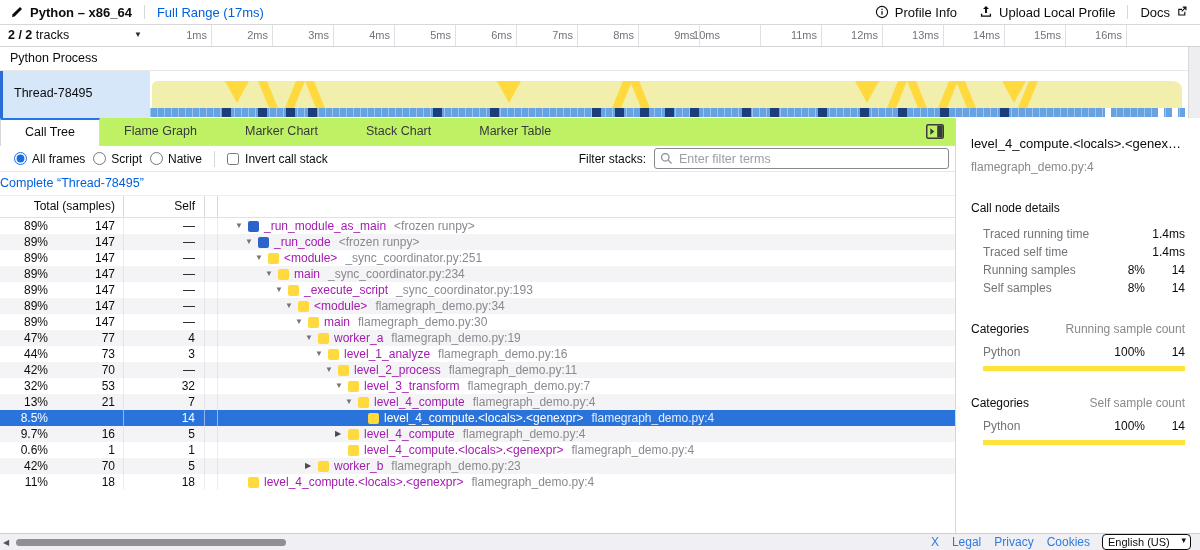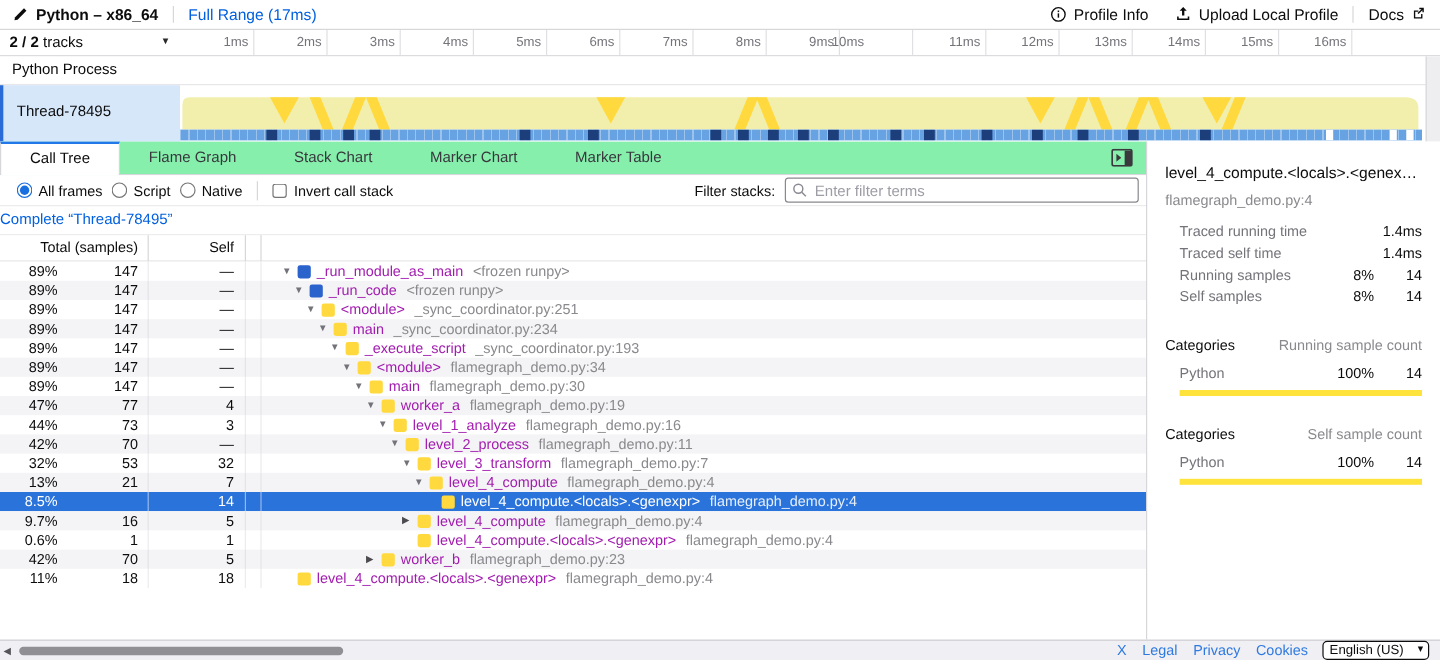--- a/index.html
+++ b/index.html
@@ -34,21 +34,21 @@
     font-size:12.5px;padding:15px 0 0 11px;cursor:pointer;}
   #activity{position:absolute;left:150px;top:0;width:1038px;height:47px;}
   #strip{position:absolute;left:150px;top:37px;width:1035px;height:9px;overflow:hidden;
     background-image:repeating-linear-gradient(90deg,rgba(255,255,255,.35) 0 1px,transparent 1px 7px);}
   .strip-seg{position:absolute;top:0;height:9px;}
   .track-scrollbar{position:absolute;left:1188px;top:0;width:12px;height:71px;background:#eeeef1;
     border-left:1px solid #d7d7db;box-sizing:border-box;}
 
   
   .tabbar{position:absolute;top:118px;left:0;width:956px;height:28px;box-sizing:border-box;
-    background:#86efac;border-bottom:1px solid #d7d7db;display:flex;}
+    background:#bef264;border-bottom:1px solid #d7d7db;display:flex;}
   .tab{padding:0 24px;line-height:26px;font-size:12.5px;color:#38383d;cursor:pointer;}
   .tab.active{background:#fff;border-top:2px solid #2278e8;border-left:1px solid #d7d7db;
     border-right:1px solid #d7d7db;line-height:24px;color:#0c0c0d;margin-bottom:-1px;}
   .sidebar-toggle{position:absolute;left:925px;top:124px;width:20px;height:16px;cursor:pointer;background:none;border:none;padding:0;}
 
   
   .controls{position:absolute;top:146px;left:0;width:956px;height:26px;box-sizing:border-box;
     border-bottom:1px solid #e7e7ea;display:flex;align-items:center;font-size:12px;padding-left:6px;background:#fff;}
   .radio-lab{display:flex;align-items:center;cursor:pointer;}
   .radio-lab input{width:13px;height:13px;accent-color:#1a6fe0;margin:0 5px 0 8px;}
@@ -261,22 +261,22 @@
         <div class="strip-seg" style="left: 1008px; width: 6px; background: rgb(255, 255, 255);"></div>
         <div class="strip-seg" style="left: 1022px; width: 6px; background: rgb(255, 255, 255);"></div>
       </div>
     <div class="track-scrollbar" style="top:-24px"></div>
   </div>
 </div>
 
 <div class="tabbar">
     <div class="tab active">Call Tree</div>
     <div class="tab">Flame Graph</div>
+    <div class="tab">Marker Chart</div>
     <div class="tab">Stack Chart</div>
-    <div class="tab">Marker Chart</div>
     <div class="tab">Marker Table</div>
   </div>
 <button class="sidebar-toggle">
   <svg width="18" height="15" viewBox="0 0 18 15">
       <rect x="0.75" y="0.75" width="16.5" height="13.5" rx="1.5" fill="none" stroke="#3a3a3e" stroke-width="1.5"></rect>
       <rect x="11.2" y="1.5" width="5.3" height="12" fill="#3a3a3e"></rect>
       <path d="M4.3 4.2L8.4 7.5 4.3 10.8z" fill="#3a3a3e"></path>
     </svg>
 </button>
 
@@ -576,20 +576,21 @@
         <span class="node-icon" style="background: rgb(255, 217, 61);"></span>
         <span class="fname">level_4_compute.&lt;locals&gt;.&lt;genexpr&gt;</span>
         <span class="floc">flamegraph_demo.py:4</span>
       </div>
     </div>
   </div>
 
 <div class="sidebar">
   <div class="sb-title">level_4_compute.&lt;locals&gt;.&lt;genex…</div>
   <div class="sb-sub">flamegraph_demo.py:4</div>
+  <div class="sb-sec">Call node details</div>
   <div class="sb-details">
       <div class="sb-row">
         <span class="lbl">Traced running time</span>
         <span class="pct"></span>
         <span class="val">1.4ms</span>
       </div>
       <div class="sb-row">
         <span class="lbl">Traced self time</span>
         <span class="pct"></span>
         <span class="val">1.4ms</span>

